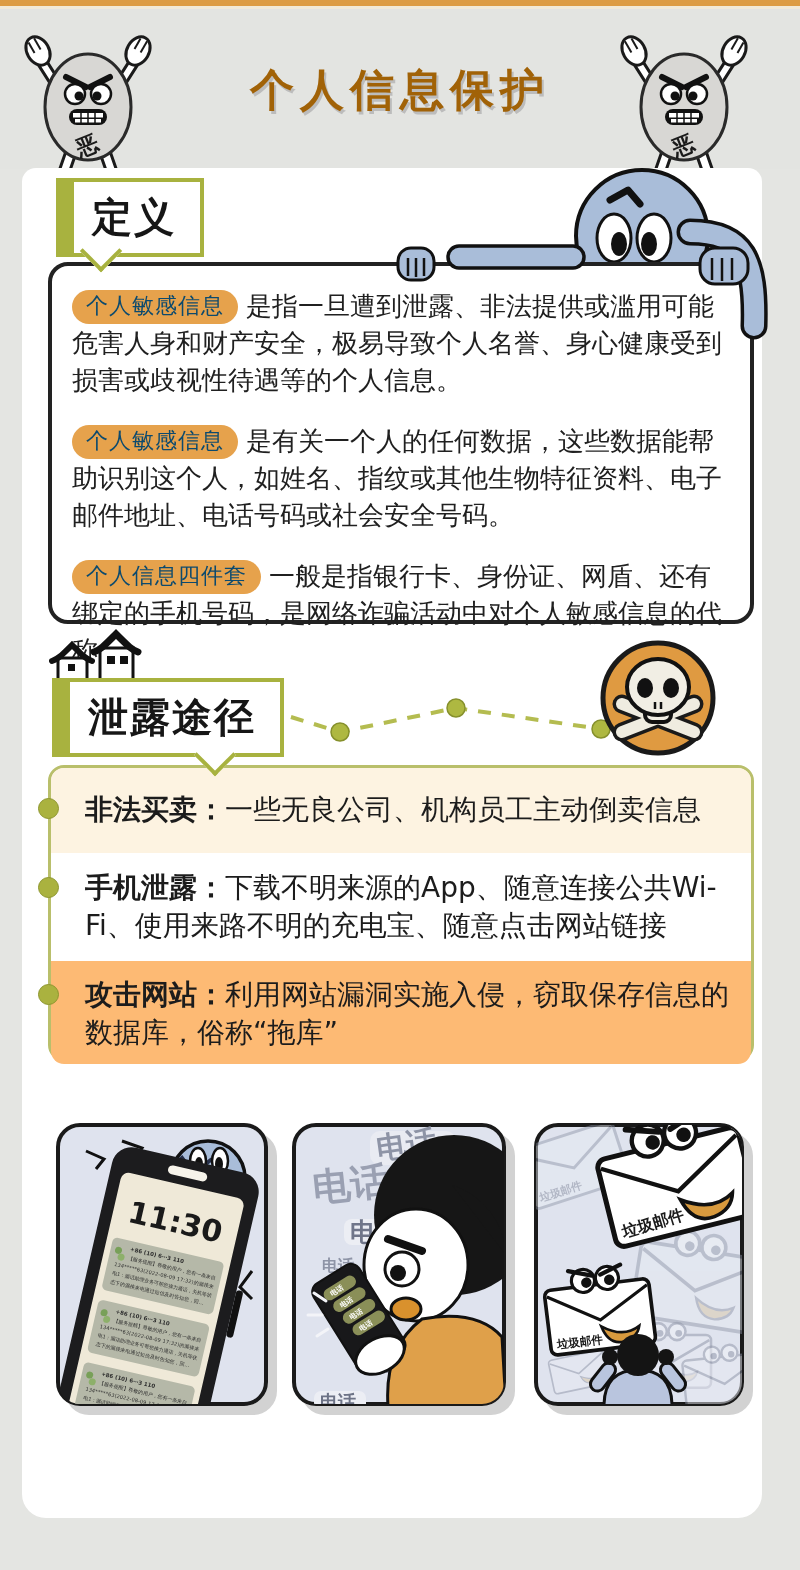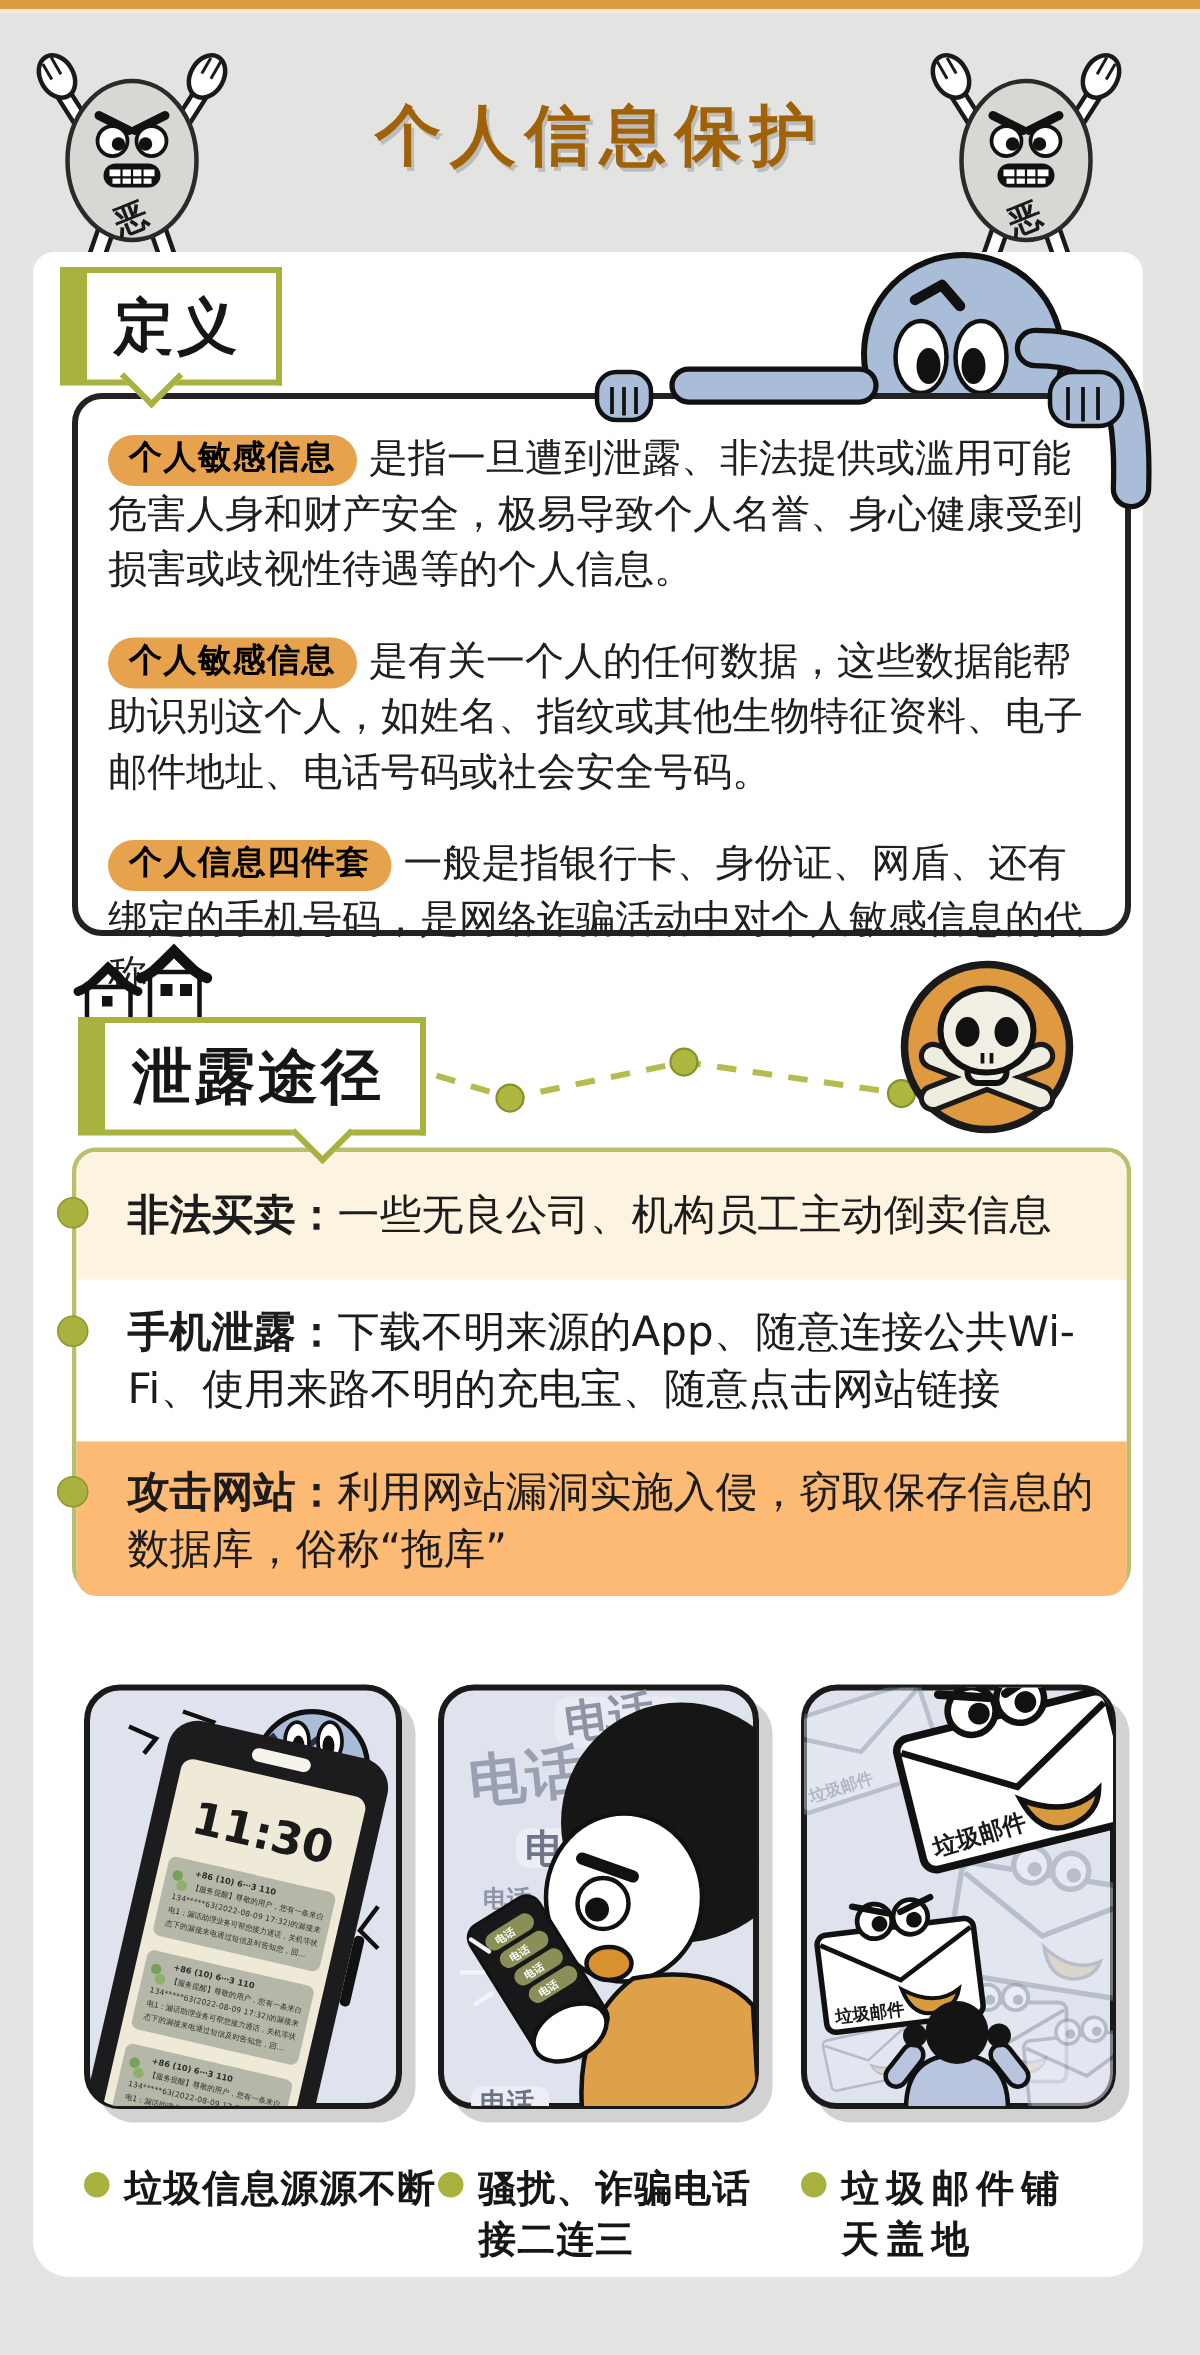--- a/index.html
+++ b/index.html
@@ -36,32 +36,32 @@
     background:#fff;border:4px solid #a8b23f;border-left:none;
     padding:8px 24px 8px 18px;font-size:40px;font-weight:bold;color:#161616;
     letter-spacing:2px;white-space:nowrap;
   }
   .tail{
     position:absolute;width:26px;height:26px;background:#fff;z-index:5;
     border-right:4px solid #a8b23f;border-bottom:4px solid #a8b23f;
     transform:rotate(45deg);
   }
 
-  .def-label{left:18px;top:10px;}
+  .def-label{left:34px;top:10px;}
   .def-tail{left:64px;top:68px;}
 
   .def-box{
     position:absolute;left:26px;top:94px;width:706px;height:362px;z-index:2;
     background:#fff;border:4px solid #222;border-radius:20px;box-sizing:border-box;
     padding:22px 22px 10px 20px;
   }
   .def-item{font-size:26px;line-height:37px;color:#202020;margin:0 0 24px 0;}
   .def-item:last-child{margin-bottom:0;}
   .pill{
-    display:inline-block;background:#e6a24c;color:#000000;font-weight:bold;
+    display:inline-block;background:#e6a24c;color:#0c4a6e;font-weight:normal;
     font-size:22px;line-height:22px;padding:5px 14px 7px 14px;border-radius:999px;
     margin-right:8px;vertical-align:2px;letter-spacing:1px;
   }
   .peek-head{position:absolute;left:330px;top:6px;z-index:1;}
   .peek-arms{position:absolute;left:330px;top:6px;z-index:3;}
 
   .houses{position:absolute;left:28px;top:458px;z-index:3;}
   .leak-label{left:30px;top:510px;}
   .leak-tail{left:178px;top:572px;}
   .dash-line{position:absolute;left:230px;top:528px;z-index:1;}
@@ -467,37 +467,14 @@
         <path d="M70,283 q0,-36 34,-36 q34,0 34,36 z" fill="#b9c5de" stroke="#111" stroke-width="3"></path>
         <circle cx="104" cy="232" r="21" fill="#141414"></circle>
         <rect x="62" y="238" width="14" height="32" rx="7" fill="#b9c5de" stroke="#111" stroke-width="3" transform="rotate(38 69 254)"></rect>
         <rect x="132" y="238" width="14" height="32" rx="7" fill="#b9c5de" stroke="#111" stroke-width="3" transform="rotate(-38 139 254)"></rect>
         <circle cx="76" cy="234" r="8" fill="#141414"></circle>
         <circle cx="132" cy="234" r="8" fill="#141414"></circle>
       </g>
     </g>
   </svg>
 
-  <div class="captions">
-    <div class="caption cap1">
-      <span class="cap-dot"></span>
-      <div class="cap-text">
-        <div>垃圾信息源源不断</div>
-        <div></div>
-      </div>
-    </div>
-    <div class="caption cap2">
-      <span class="cap-dot"></span>
-      <div class="cap-text">
-        <div>骚扰、诈骗电话</div>
-        <div>接二连三</div>
-      </div>
-    </div>
-    <div class="caption cap3">
-      <span class="cap-dot"></span>
-      <div class="cap-text">
-        <div>垃圾邮件铺</div>
-        <div>天盖地</div>
-      </div>
-    </div>
-  </div>
 
 </div>
 
 </body></html>

